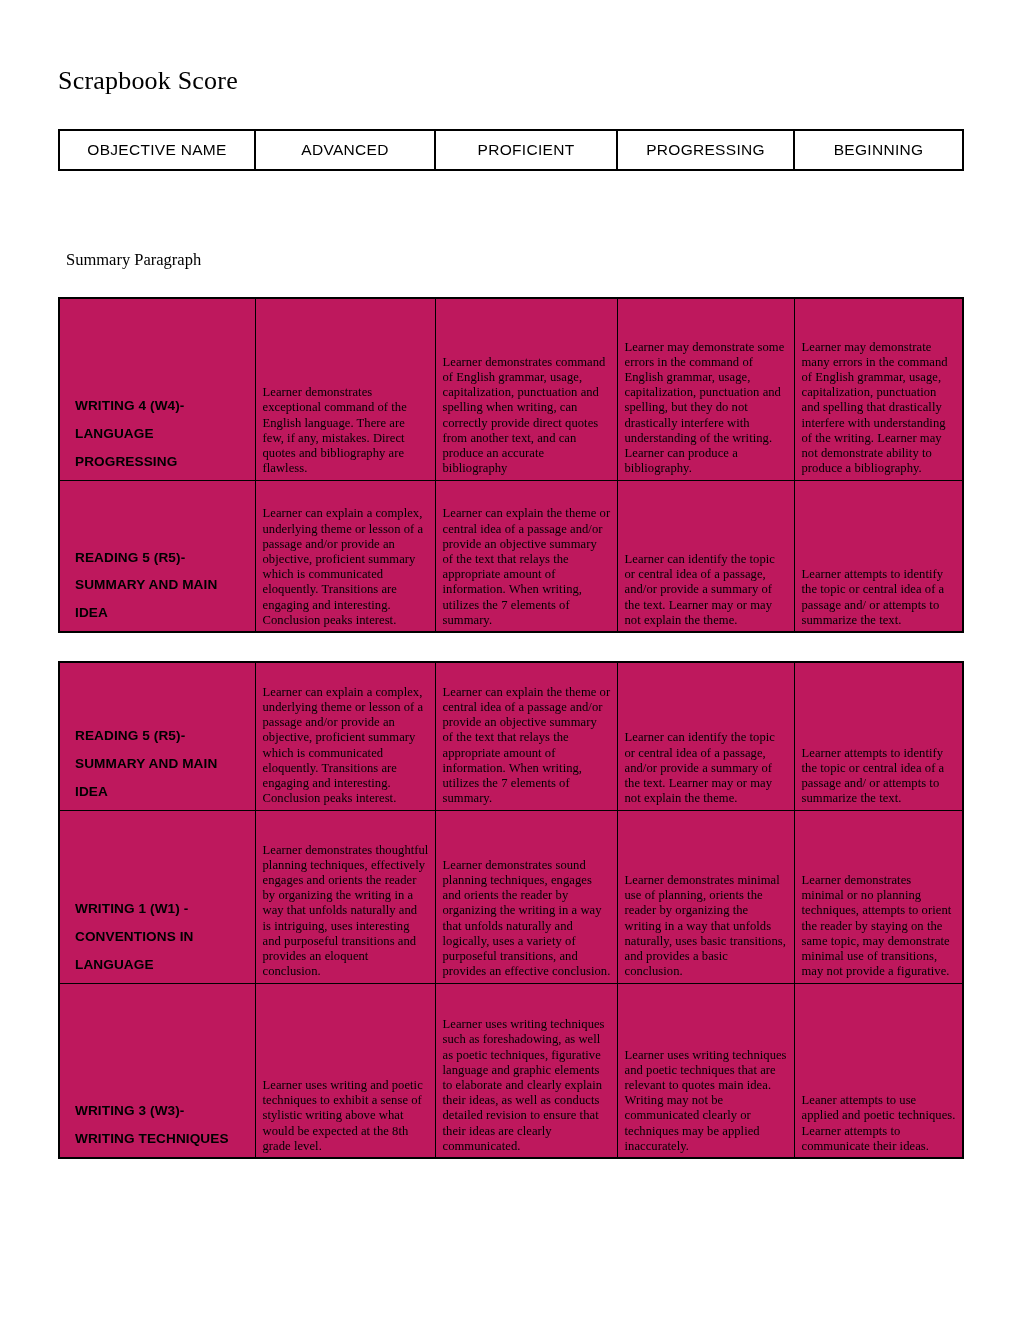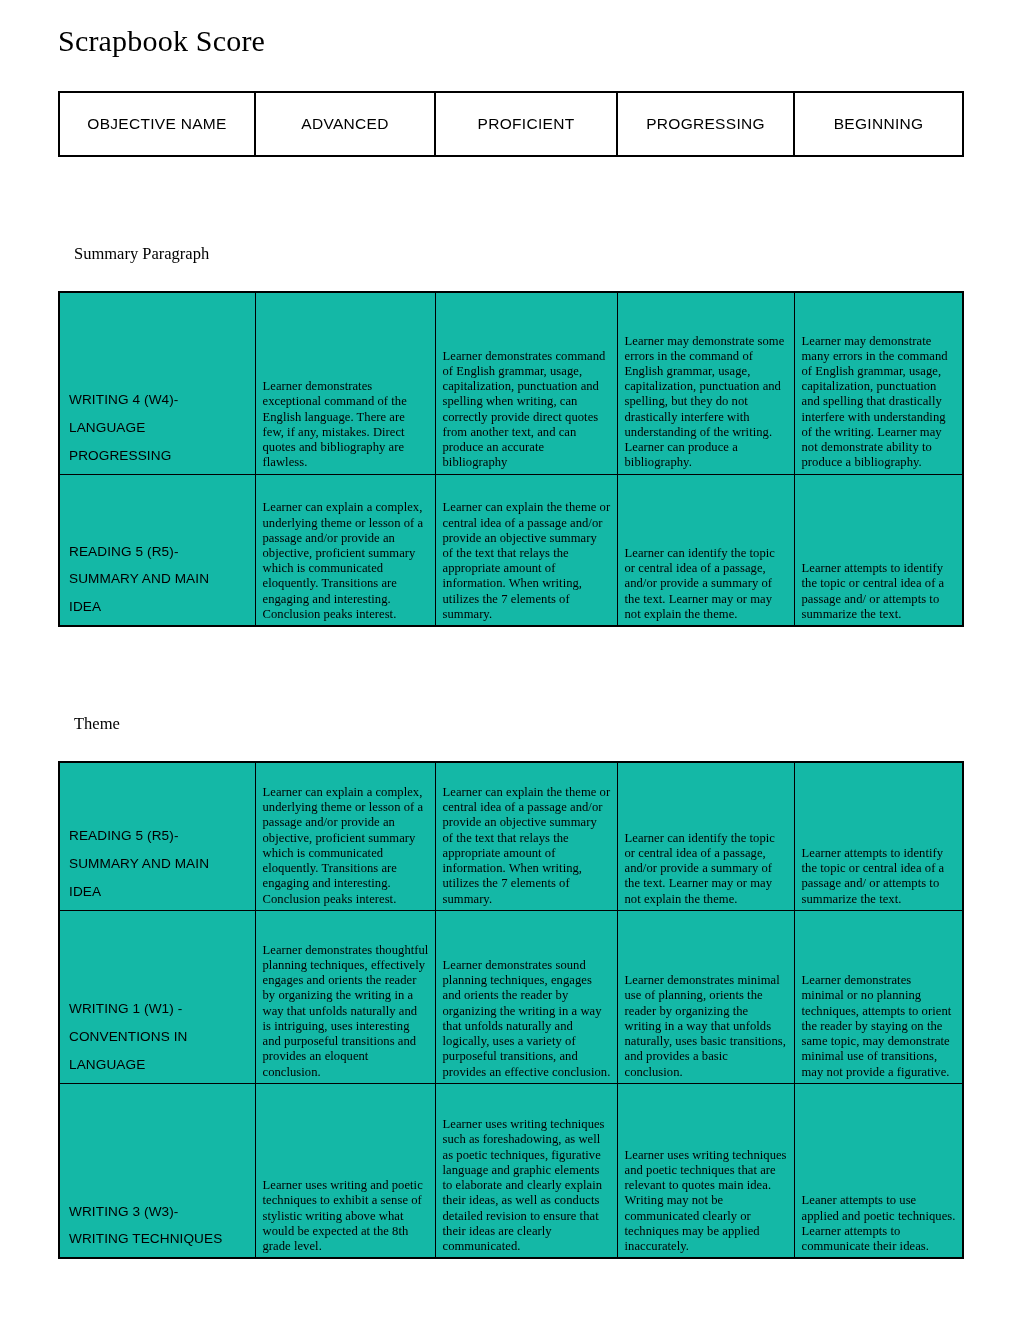--- a/index.html
+++ b/index.html
@@ -18,85 +18,86 @@
     position: relative;
     width: 1020px;
     height: 1320px;
     box-sizing: border-box;
     padding: 0 58px;
   }
 
   
   .doc-title {
     font-family: "Liberation Serif", serif;
-    font-size: 30px;
+    font-size: 26px;
     font-weight: 400;
     letter-spacing: 0.2px;
     margin: 0;
-    padding-top: 26px;
+    padding-top: 68px;
     line-height: 1.0;
   }
 
   
   .header-table {
     border-collapse: collapse;
     width: 904px;
     margin-top: 35px;
     table-layout: fixed;
     border: 2px solid #000;
   }
   .header-table td {
     border: 2px solid #000;
     text-align: center;
     vertical-align: middle;
     font-family: "Liberation Sans", sans-serif;
     font-size: 15.5px;
     letter-spacing: 0.3px;
     height: 38px;
     background: #ffffff;
-    padding: 12px 4px;
+    padding: 0 4px;
   }
   .col-obj   { width: 196px; }
   .col-adv   { width: 180px; }
   .col-prof  { width: 182px; }
   .col-prog  { width: 177px; }
   .col-beg   { width: 169px; }
 
   
   .section-heading {
     font-family: "Liberation Serif", serif;
     font-size: 16.5px;
     font-weight: 400;
-    margin: 16px;
+    margin: 8px;
     padding-top: 72px;
     padding-bottom: 0;
     line-height: 1.1;
   }
 
   
   .rubric-table {
     border-collapse: collapse;
     width: 904px;
     table-layout: fixed;
     margin-top: 28px;
     border: 2px solid #000;
   }
   .rubric-table td {
     border: 1.6px solid #000;
-    background: #14b8a6;
+    background: #be185d;
     vertical-align: bottom;
     padding: 5px 6px 5px 7px;
   }
   .rubric-table td.objective {
     font-family: "Liberation Sans", sans-serif;
     font-size: 13.6px;
     line-height: 2.05;
     letter-spacing: 0.1px;
-    padding-left: 9px;
+    padding-left: 15px;
     padding-bottom: 4px;
+    font-weight: bold;
   }
   .rubric-table td.desc {
     font-family: "Liberation Serif", serif;
     font-size: 12.6px;
     line-height: 1.21;
     letter-spacing: 0.05px;
     padding-bottom: 3px;
   }
   .desc p, .objective p {
     margin: 0;
@@ -162,21 +163,20 @@
           <p>IDEA</p>
         </td>
         <td class="desc">Learner can explain a complex, underlying theme or lesson of a passage and/or provide an objective, proficient summary which is communicated eloquently. Transitions are engaging and interesting. Conclusion peaks interest.</td>
         <td class="desc">Learner can explain the theme or central idea of a passage and/or provide an objective summary of the text that relays the appropriate amount of information. When writing, utilizes the 7 elements of summary.</td>
         <td class="desc">Learner can identify the topic or central idea of a passage,  and/or provide a summary of the text. Learner may or may not explain the theme.</td>
         <td class="desc">Learner attempts to identify the topic or central idea of a passage and/ or attempts to summarize the text.</td>
       </tr>
     </tbody>
   </table>
 
-  <h2 class="section-heading">Theme</h2>
 
   <table class="rubric-table">
     <colgroup>
       <col class="col-obj">
         <col class="col-adv">
         <col class="col-prof">
         <col class="col-prog">
         <col class="col-beg">
     </colgroup>
     <tbody>

